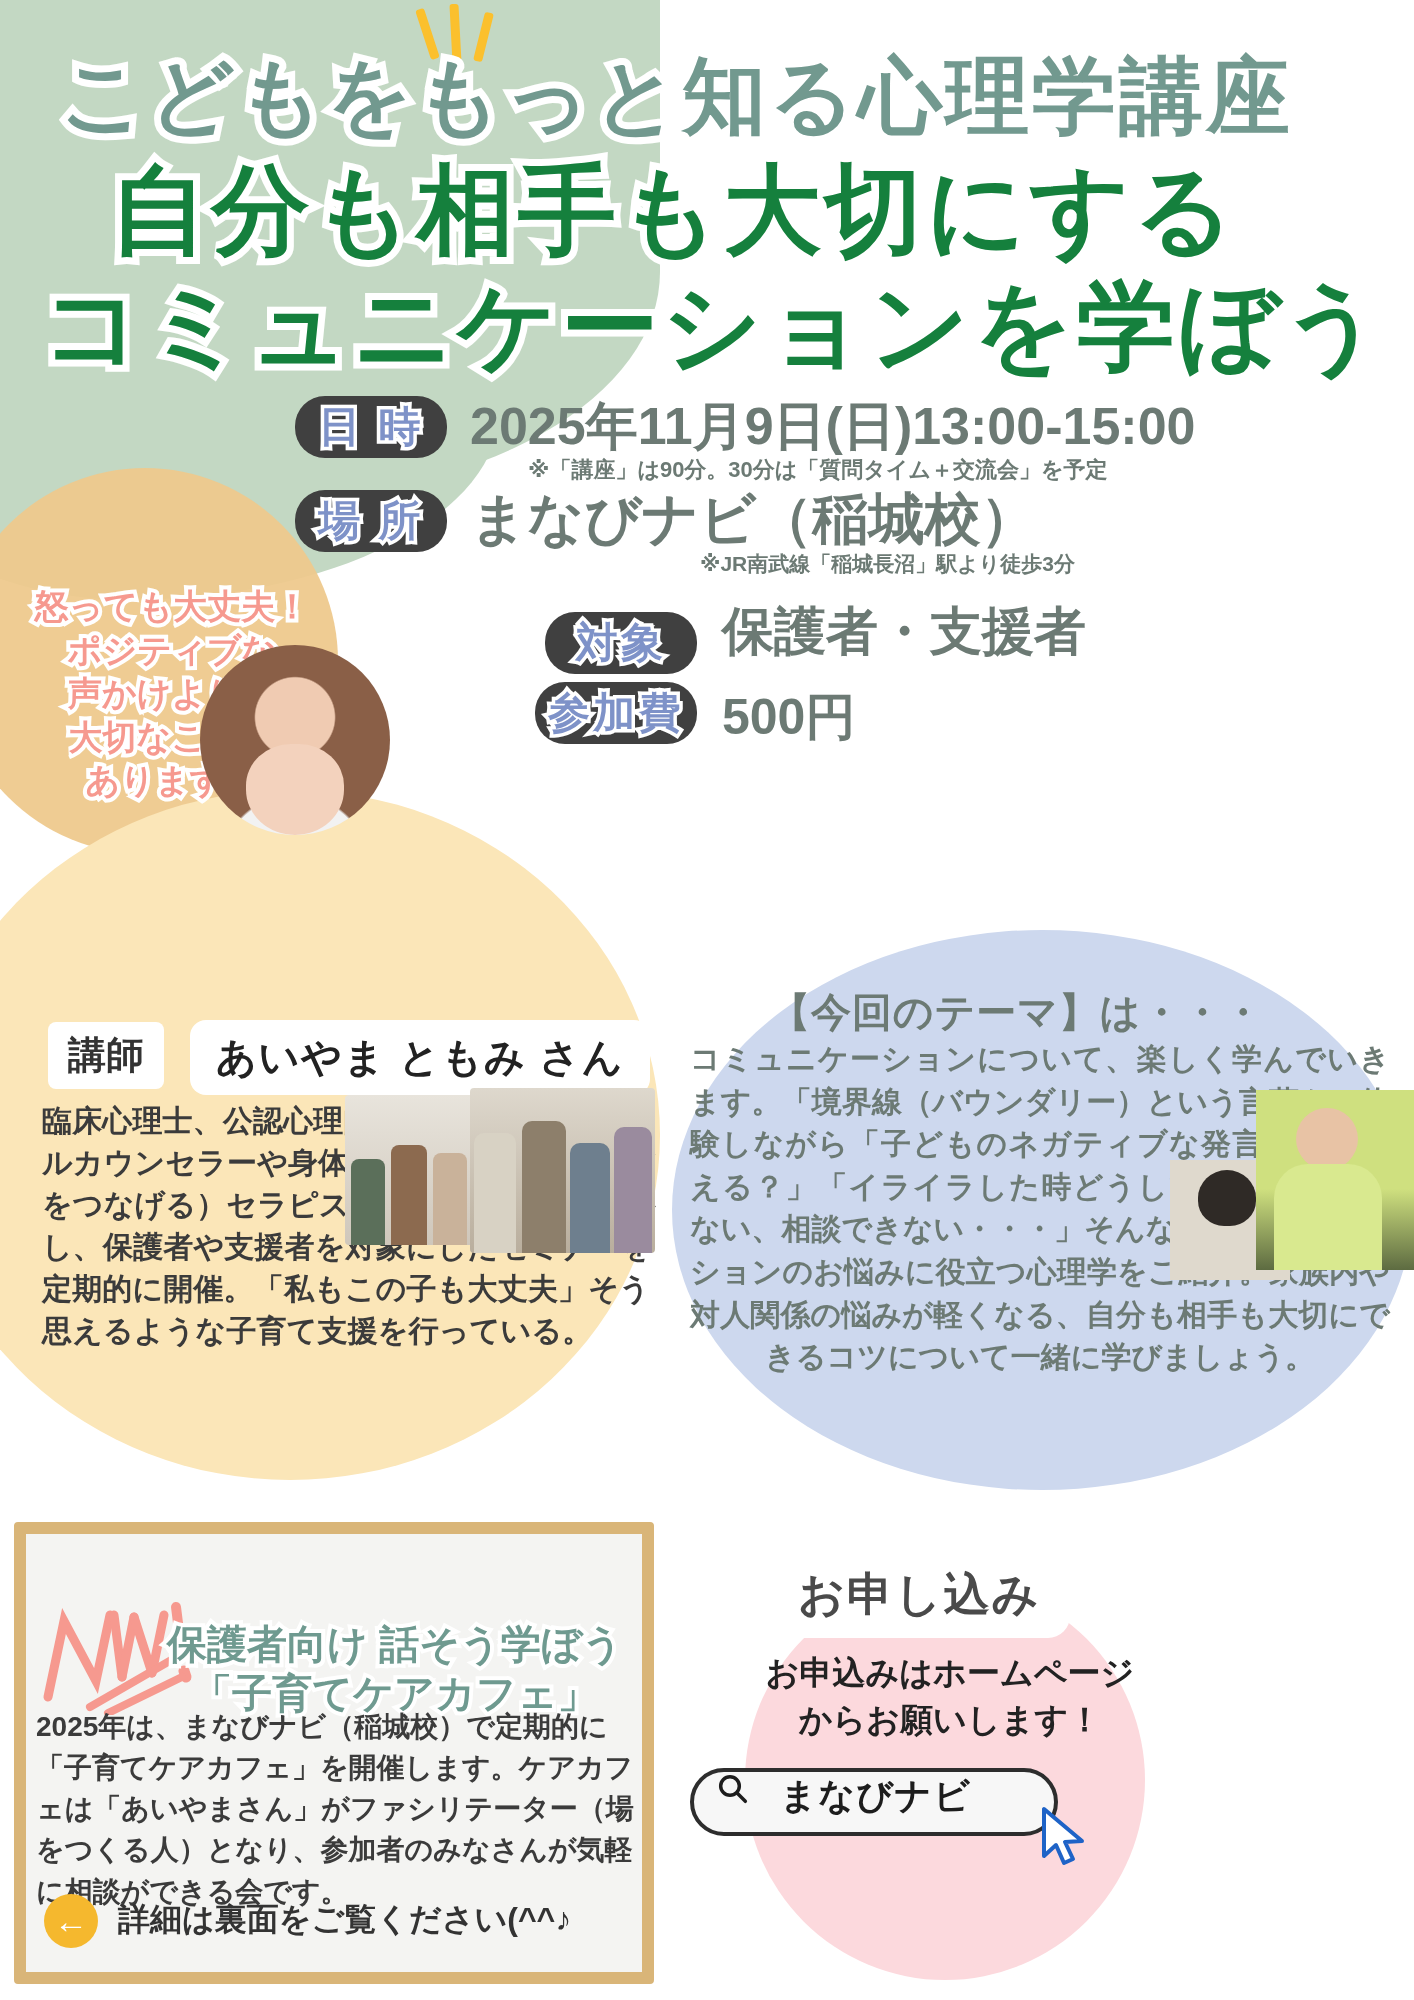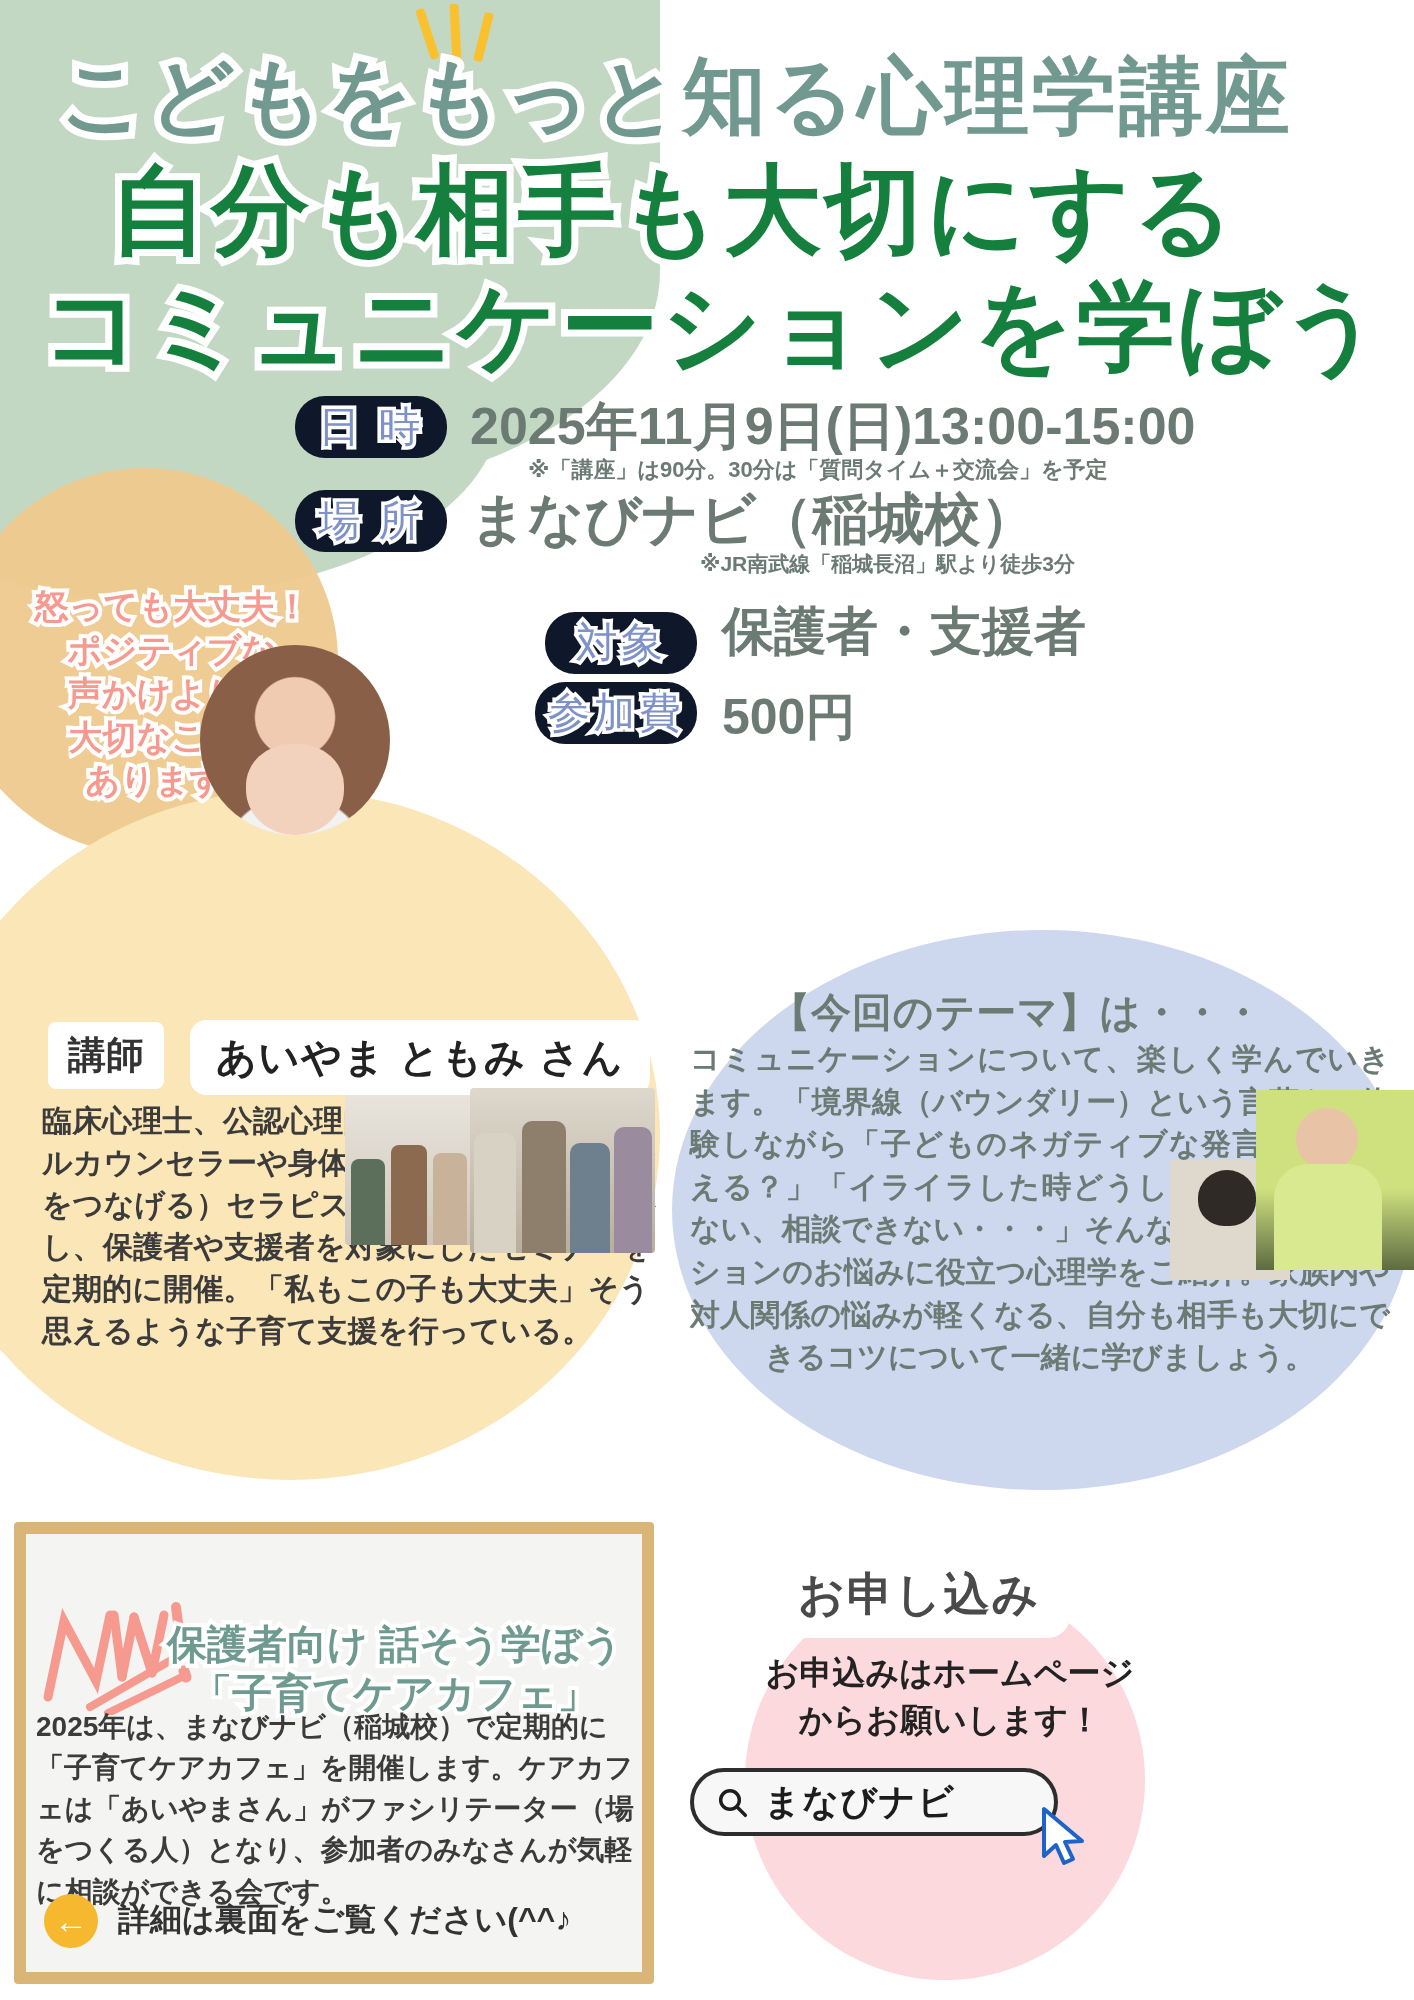--- a/index.html
+++ b/index.html
@@ -96,24 +96,24 @@
     font-size: 34px; line-height: 1.28; font-weight: 800;
     color: #f6998f;
     -webkit-text-stroke: 8px #ffffff;
     paint-order: stroke fill;
   }
 
   
   .info { position: absolute; left: 0; top: 0; width: 1414px; }
   .pill {
     position: absolute;
-    background: #0f172a;
+    background: #404040;
     color: #7e92c8;
     border-radius: 30px;
-    font-size: 42px; font-weight: 400;
+    font-size: 42px; font-weight: 700;
     letter-spacing: .08em;
     display: flex; align-items: center; justify-content: center;
     -webkit-text-stroke: 7px #ffffff;
     paint-order: stroke fill;
   }
   .val {
     position: absolute;
     color: #6c7a74;
     font-weight: 800;
     white-space: nowrap;
@@ -290,21 +290,21 @@
     position: absolute; left: 700px; top: 1650px;
     width: 500px; text-align: center;
     font-size: 33px; line-height: 1.42; font-weight: 600; color: #222;
   }
   .search-box {
     position: absolute; left: 690px; top: 1768px;
     width: 368px; height: 68px;
     background: #f7f7f7;
     border: 4px solid #2d2d2d;
     border-radius: 40px;
-    display: flex; align-items: center; gap: 16px; padding: 8px 22px;
+    display: flex; align-items: flex-start; gap: 32px; padding: 0 22px;
   }
   .search-box .mag { width: 32px; height: 32px; flex: 0 0 auto; }
   .search-box .kw {
     font-size: 36px; font-weight: 800; color: #1d1d1d; letter-spacing:.04em;
   }
   .cursor-arrow { position: absolute; left: 1038px; top: 1806px; width: 56px; height: 62px; }
 
   .organizer {
     position: absolute; left: 850px; top: 1910px;
     font-size: 25px; line-height: 1.38; font-weight: 600; color: #2b2b2b;

